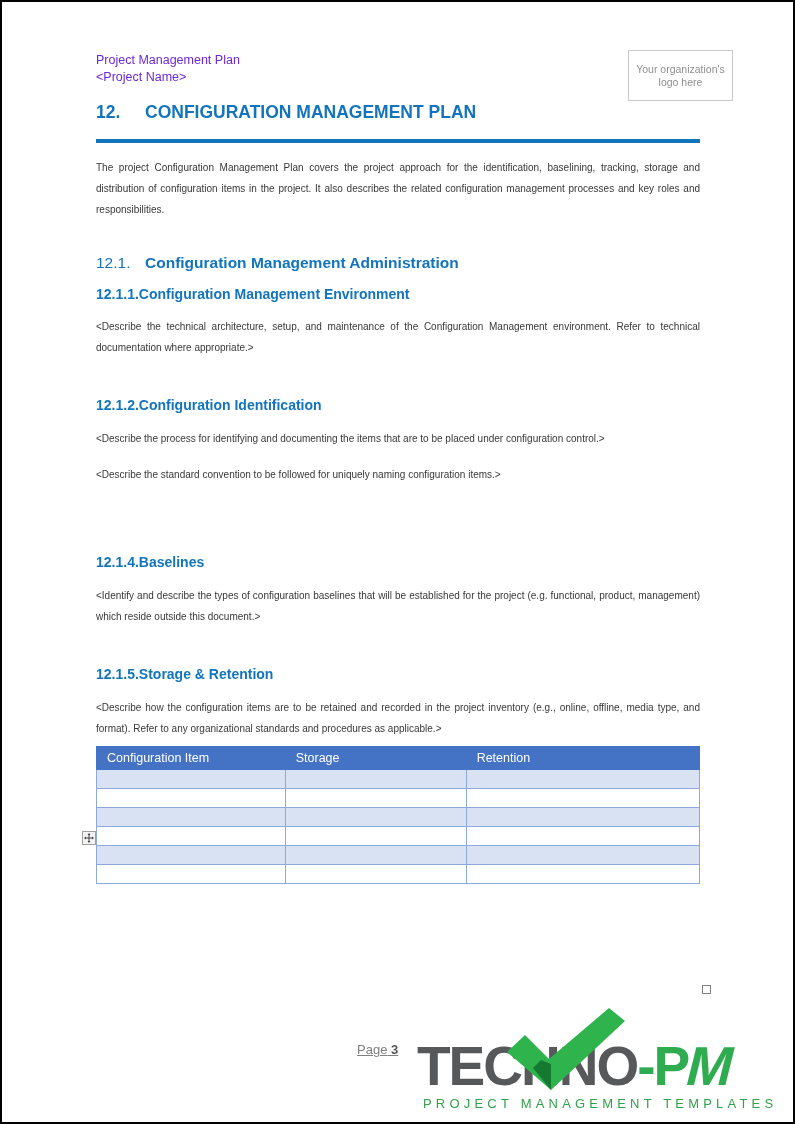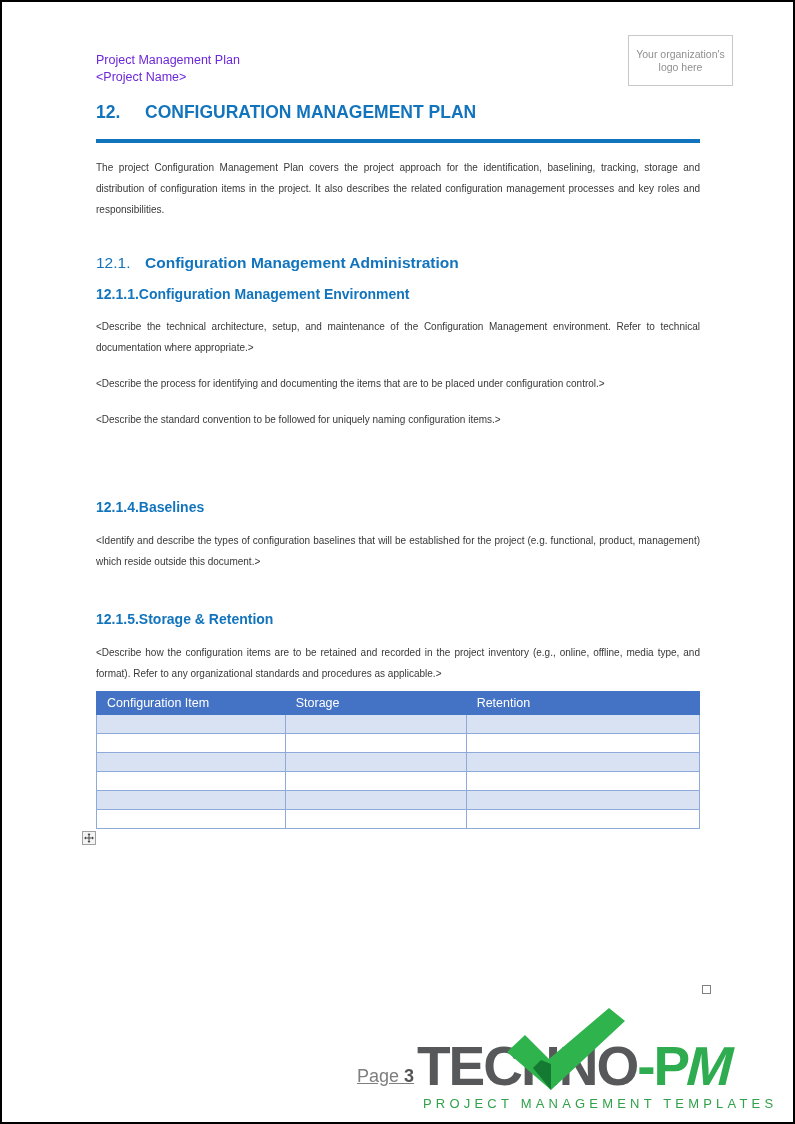--- a/index.html
+++ b/index.html
@@ -8,21 +8,21 @@
 
   .page {
     position:relative; width:795px; height:1124px;
     background:#fff; border:2px solid #000; overflow:hidden;
   }
   .content { position:relative; margin-left:94px; width:604px; }
 
   
   .doc-header { padding-top:50px; color:#6d28d9; font-size:12.5px; line-height:17px; }
   .logo-box {
-    position:absolute; left:626px; top:33px; width:105px; height:51px;
+    position:absolute; left:626px; top:48px; width:105px; height:51px;
     border:1px solid #c9c9c9; color:#8f8f8f; font-size:10.5px; line-height:13px;
     display:flex; align-items:center; justify-content:center; text-align:center;
     padding:2px;
   }
 
   
   .h1 { margin-top:16px; color:#1274BD; font-size:17.5px; font-weight:bold;
         padding-bottom:16px; border-bottom:4px solid #1274BD; }
   .h1 .num { display:inline-block; width:49px; }
   .h2 { margin-top:34px; color:#1274BD; font-size:15.5px; }
@@ -50,21 +50,21 @@
     position:absolute; left:80px; top:829px; width:14px; height:14px;
     border:1px solid #a0a0a0; background:#f4f4f4;
     display:flex; align-items:center; justify-content:center;
   }
   .resize-handle {
     position:absolute; left:700px; top:983px; width:9px; height:9px;
     border:1px solid #7f7f7f; background:#fff;
   }
 
   
-  .page-num { position:absolute; left:355px; top:1064px; font-size:18px; color:#7f7f7f;text-decoration:underline; }
+  .page-num { position:absolute; left:355px; top:1040px; font-size:13px; color:#7f7f7f;text-decoration:underline; }
   .page-num b { color:#555; }
 
   .brand { position:absolute; right:4px; top:1038px; width:372px; }
   .brand-line { position:relative; white-space:nowrap; font-weight:bold;
                 font-size:55px; letter-spacing:-2px; line-height:52px; }
   .brand-gray { color:#57585A; }
   .brand-green { color:#2EAC4F; }
   .brand-m { display:inline-block; transform:skewX(-14deg); }
   .brand-check { position:absolute; left:86px; top:-36px; width:130px; height:92px; }
   .brand-tagline { margin-top:4px; padding-left:6px; color:#31A14A;
@@ -89,20 +89,23 @@
 
     <div class="h2">
       <span class="num">12.1.</span><span class="ttl">Configuration Management Administration</span>
     </div>
 
     <div class="h3 mt14">
       <span>12.1.1.</span><span>Configuration Management Environment</span>
     </div>
     <p class="body-text mt14">&lt;Describe the technical architecture, setup, and maintenance of the Configuration Management environment. Refer to technical documentation where appropriate.&gt;</p>
 
+    <div class="h3 mt39">
+      <span>12.1.2.</span><span>Configuration Identification</span>
+    </div>
     <p class="body-text mt15">&lt;Describe the process for identifying and documenting the items that are to be placed under configuration control.&gt;</p>
 
     <p class="body-text mt15">&lt;Describe the standard convention to be followed for uniquely naming configuration items.&gt;</p>
 
     <div class="h3 mt69">
       <span>12.1.4.</span><span>Baselines</span>
     </div>
     <p class="body-text mt15">&lt;Identify and describe the types of configuration baselines that will be established for the project (e.g. functional, product, management) which reside outside this document.&gt;</p>
 
     <div class="h3 mt39">

